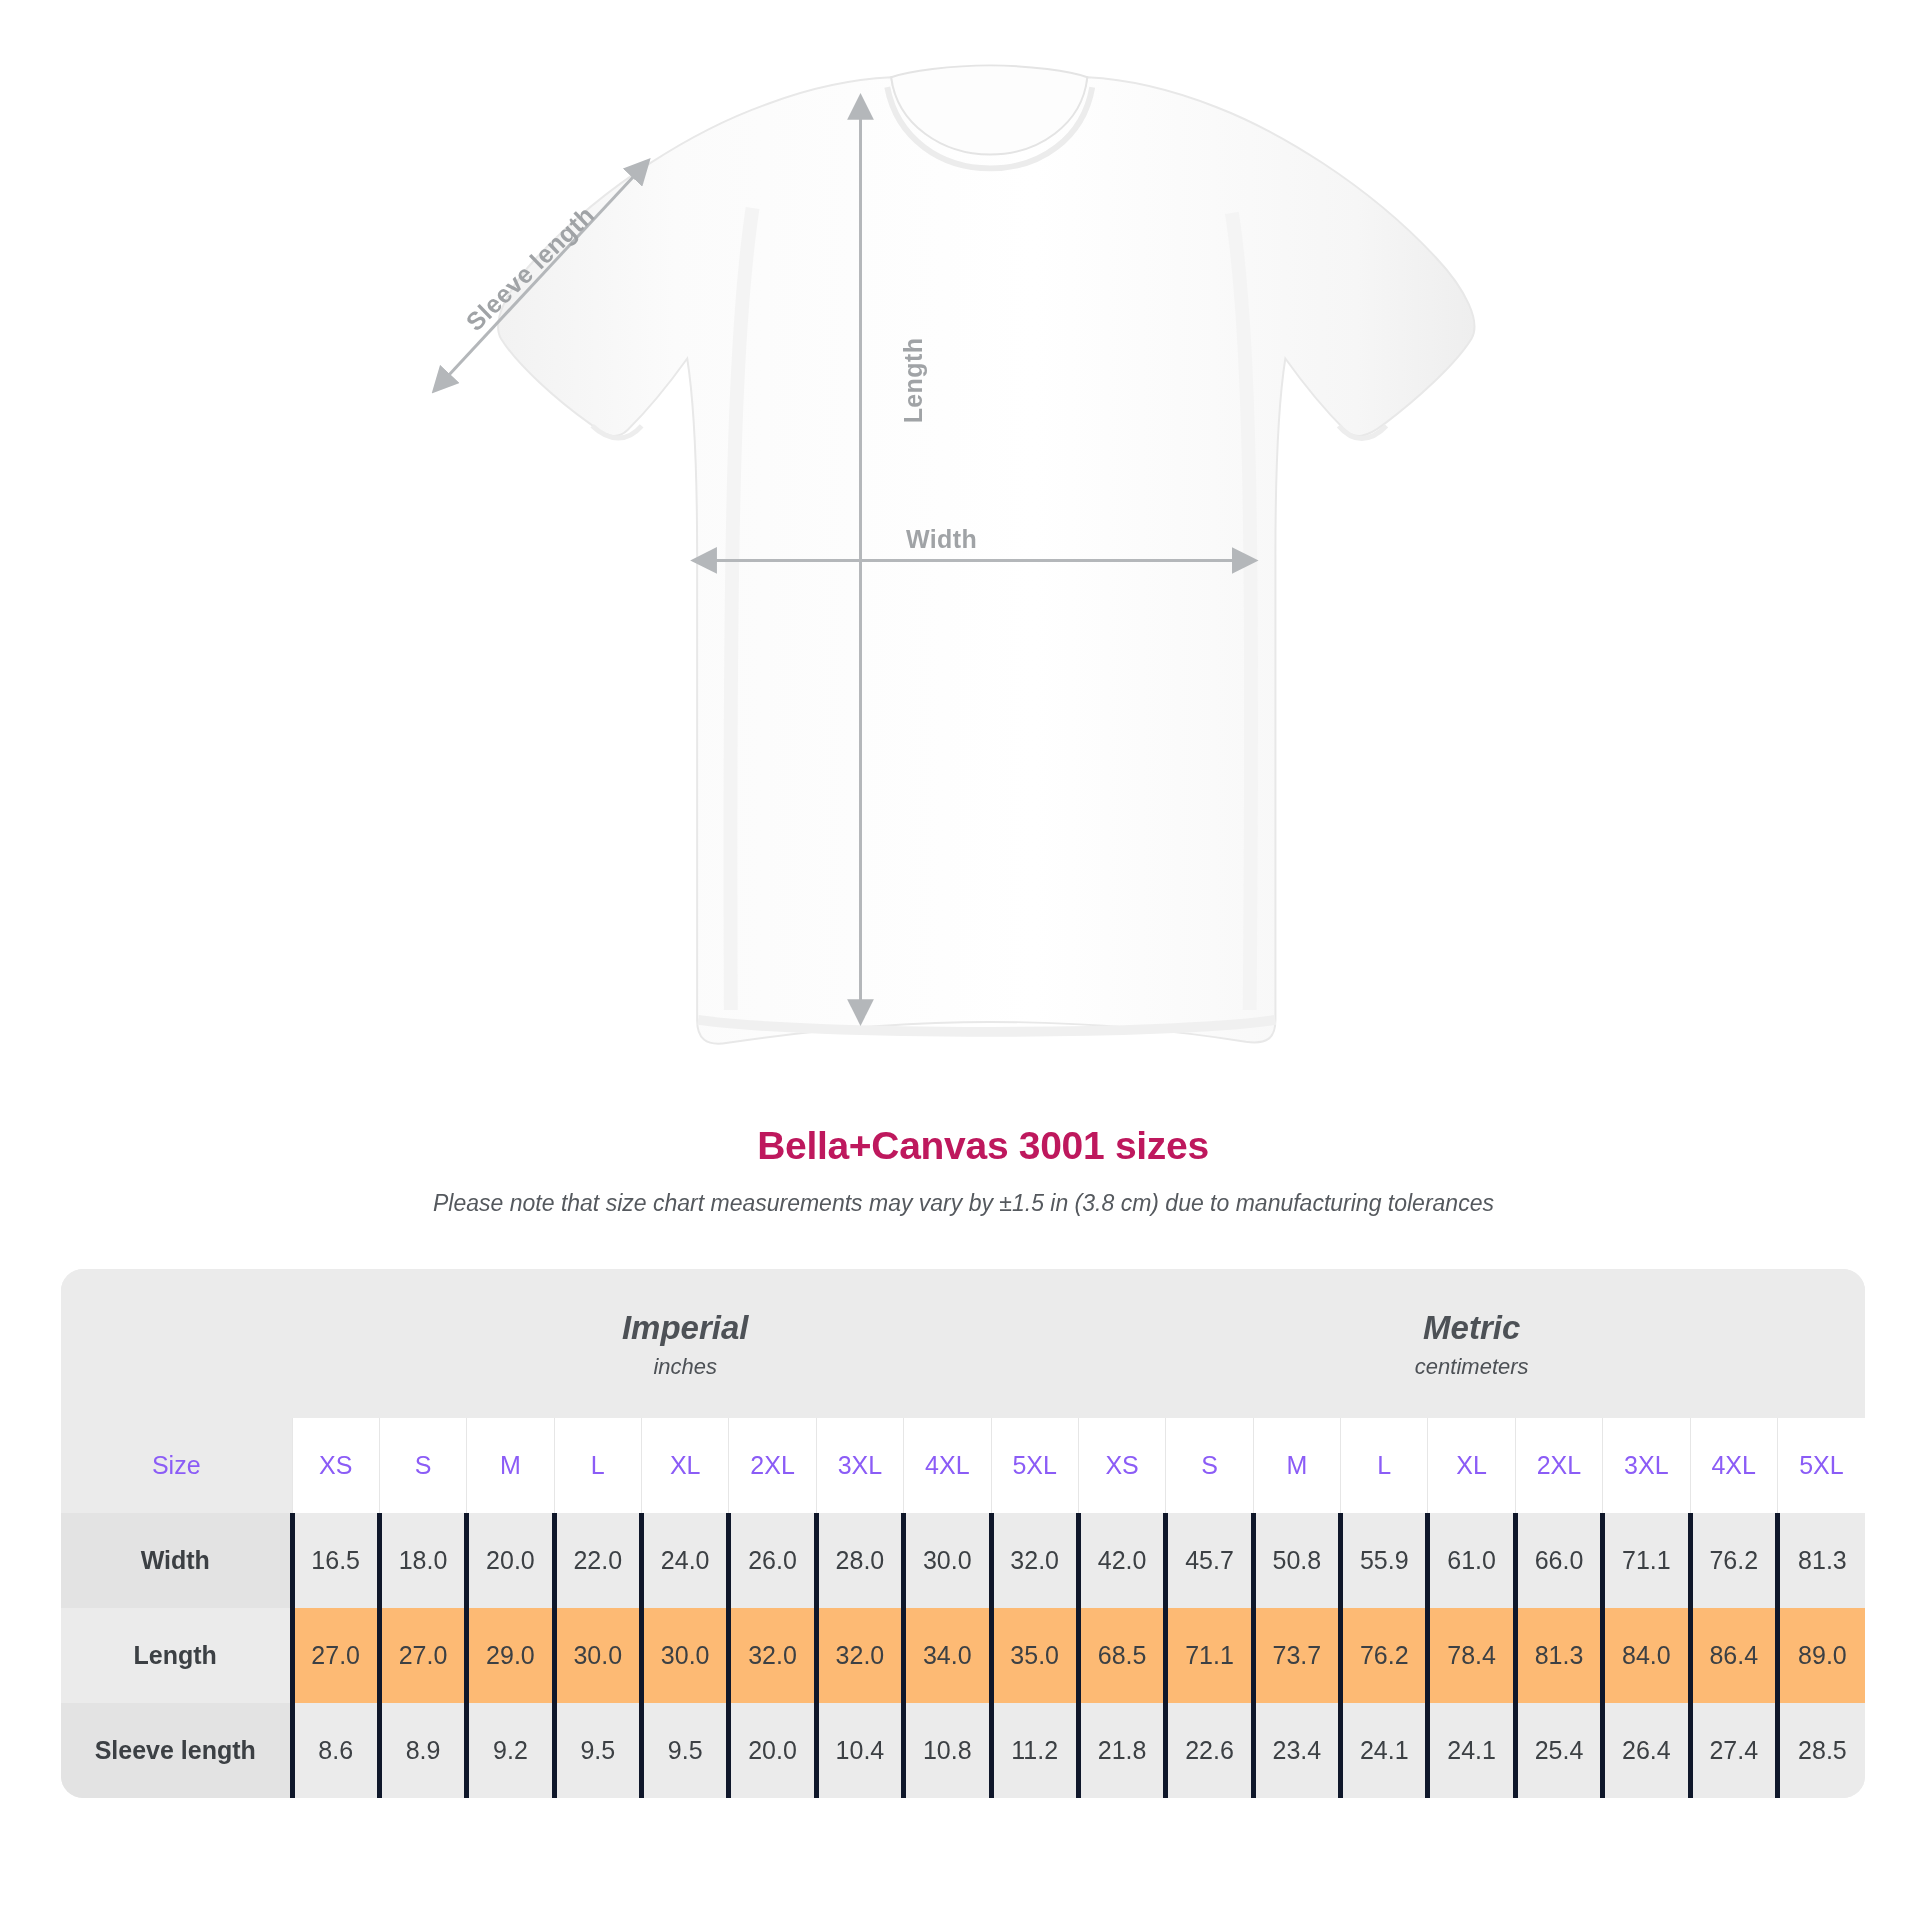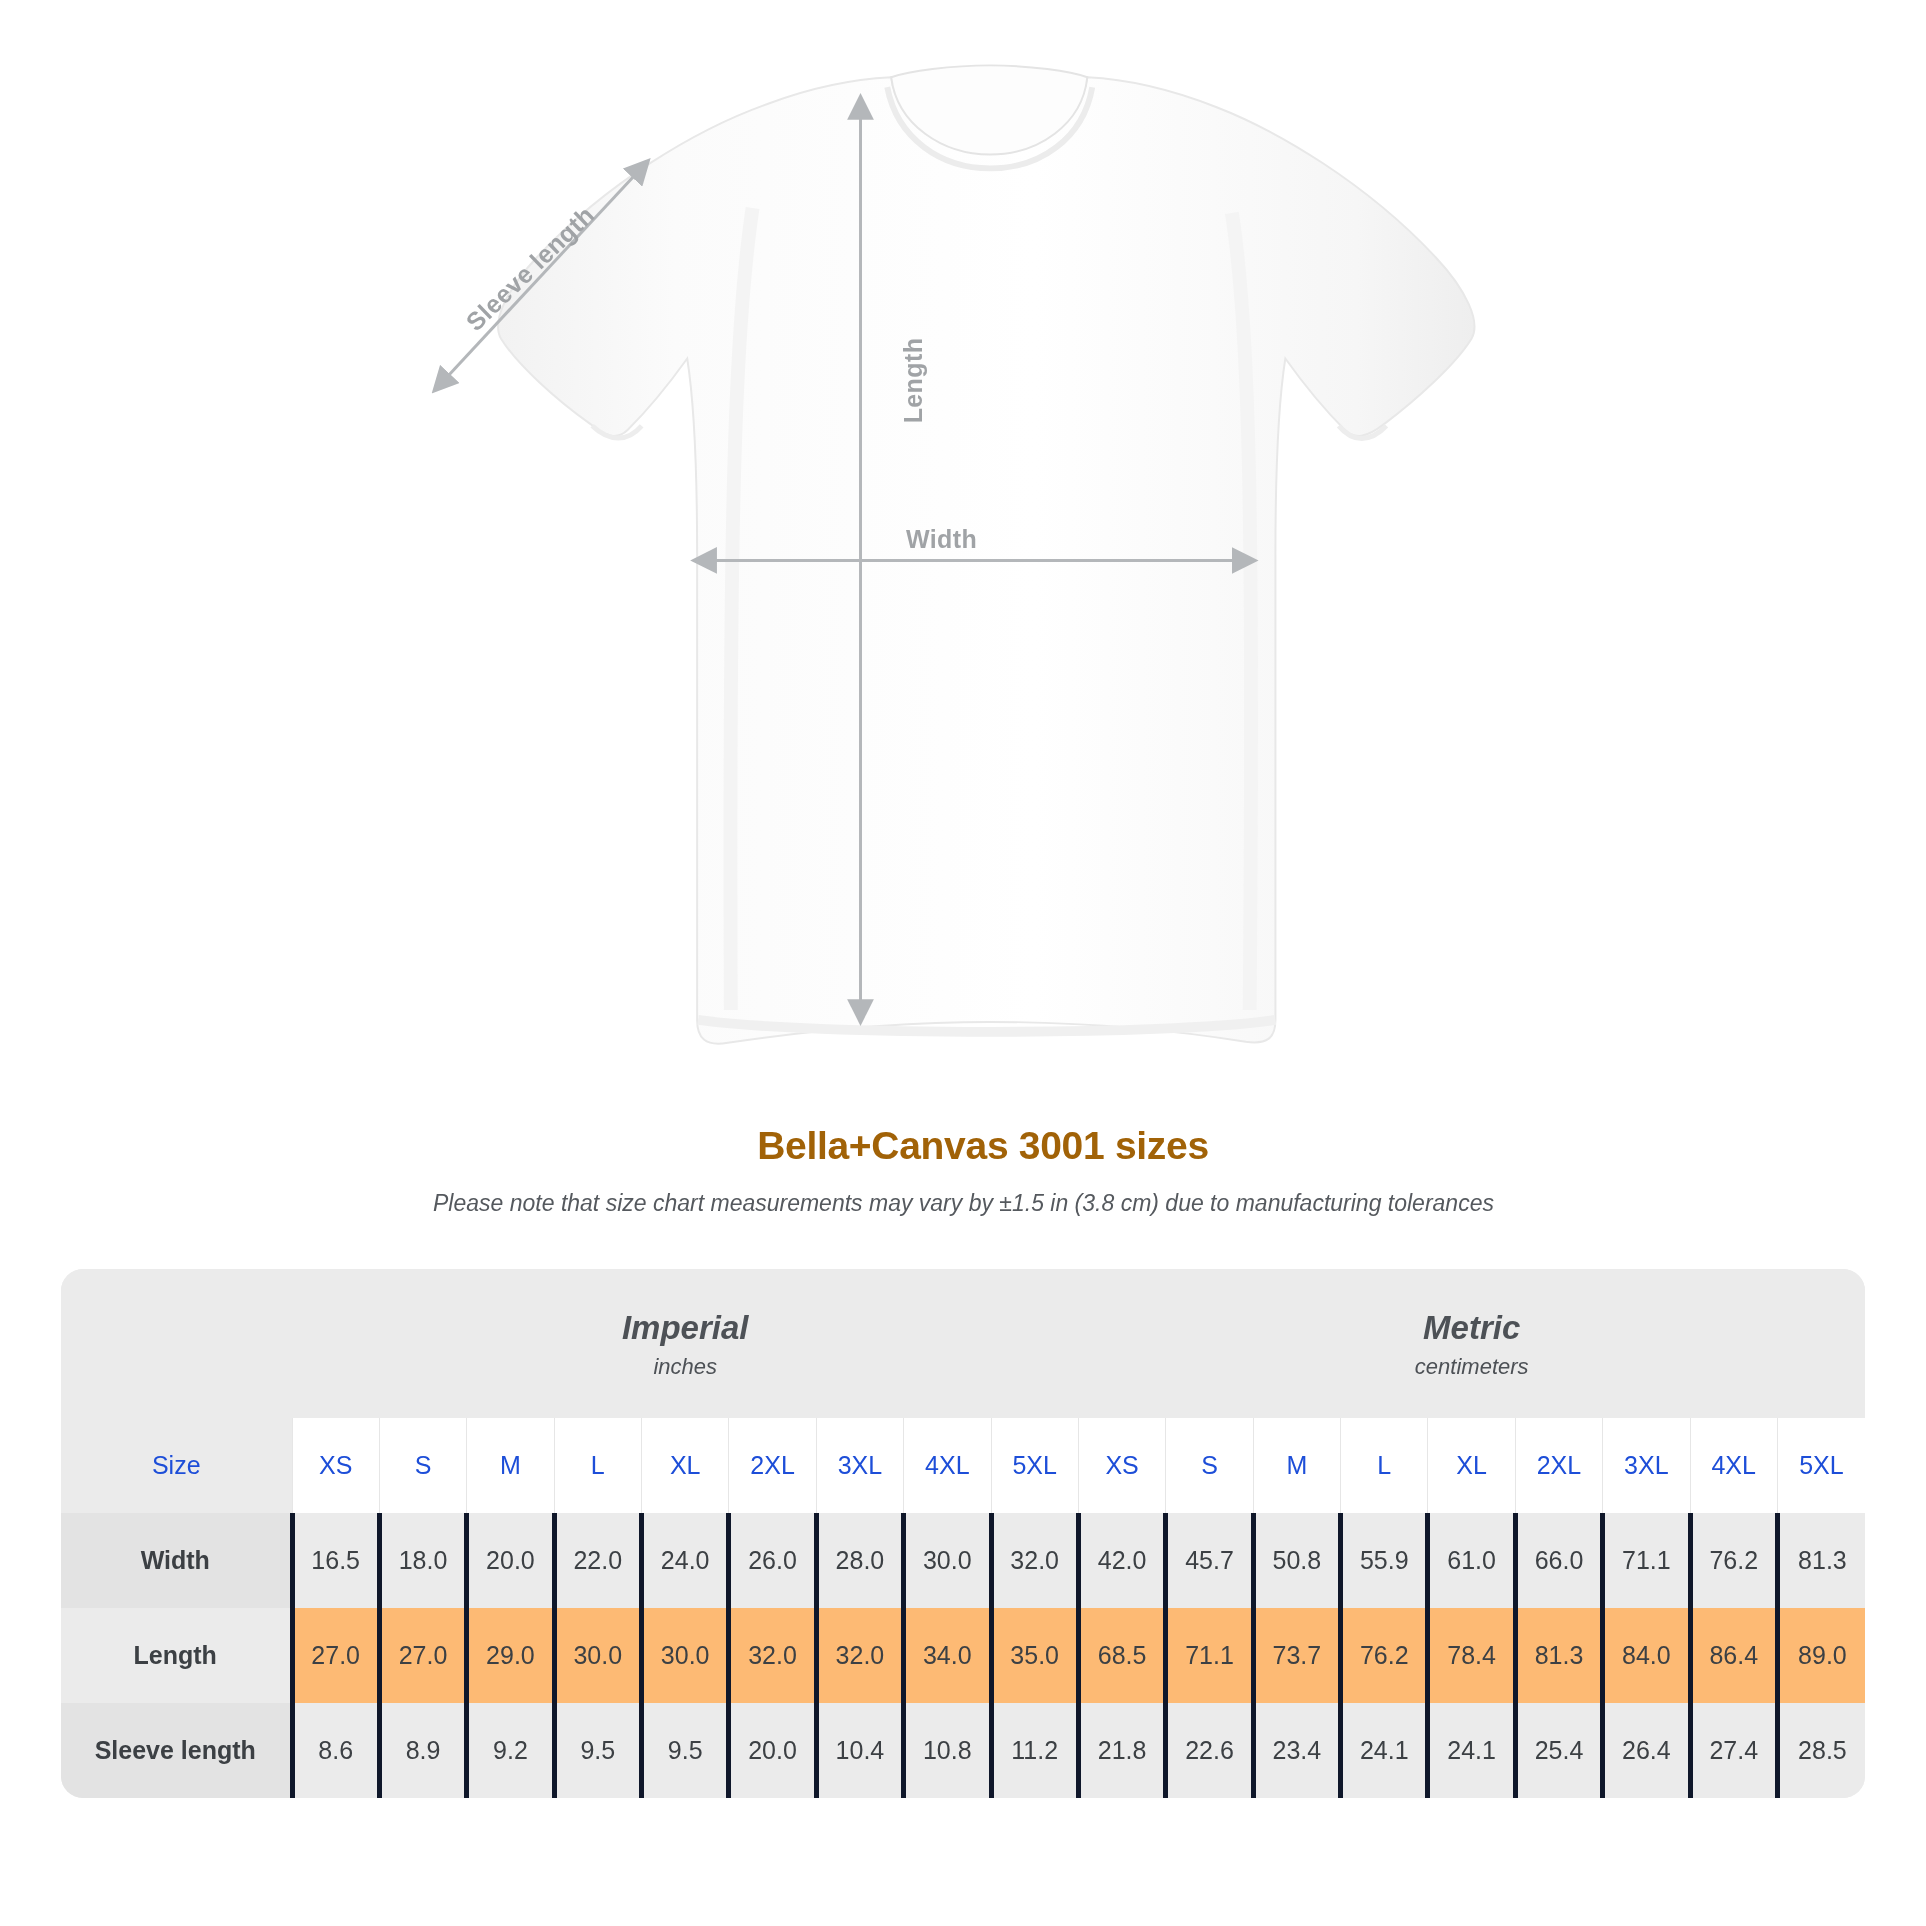--- a/index.html
+++ b/index.html
@@ -54,21 +54,21 @@
   
   .title-block {
     position: absolute;
     left: 0; top: 1124px;
     width: 1927px;
     text-align: center;
   }
   .chart-title {
     font-size: 39px;
     font-weight: bold;
-    color: #a16207;
+    color: #be185d;
     margin: 0;
     letter-spacing: -0.3px;
     padding-left: 39px;
   }
   .chart-note {
     margin-top: 22px;
     font-size: 23px;
     font-style: italic;
     color: #55595e;
   }
@@ -119,21 +119,21 @@
     font-size: 25px;
     color: #3c4044;
     background: #ebebeb;
   }
   .size-row td {
     height: 95px;
     background: #ffffff;
     border-left: 1px solid #e6e6e6;
     font-weight: bold;
     font-size: 25px;
-    color: #1d4ed8;
+    color: #8b5cf6;
   }
   .size-row td.row-label { background: #ebebeb; border-left: none; }
 
   .data-row td {
     height: 95px;
     font-size: 25px;
     color: #3c4044;
     border-left: 5px solid #0f172a;
   }
   .data-row.shade td { background: #ebebeb; }

